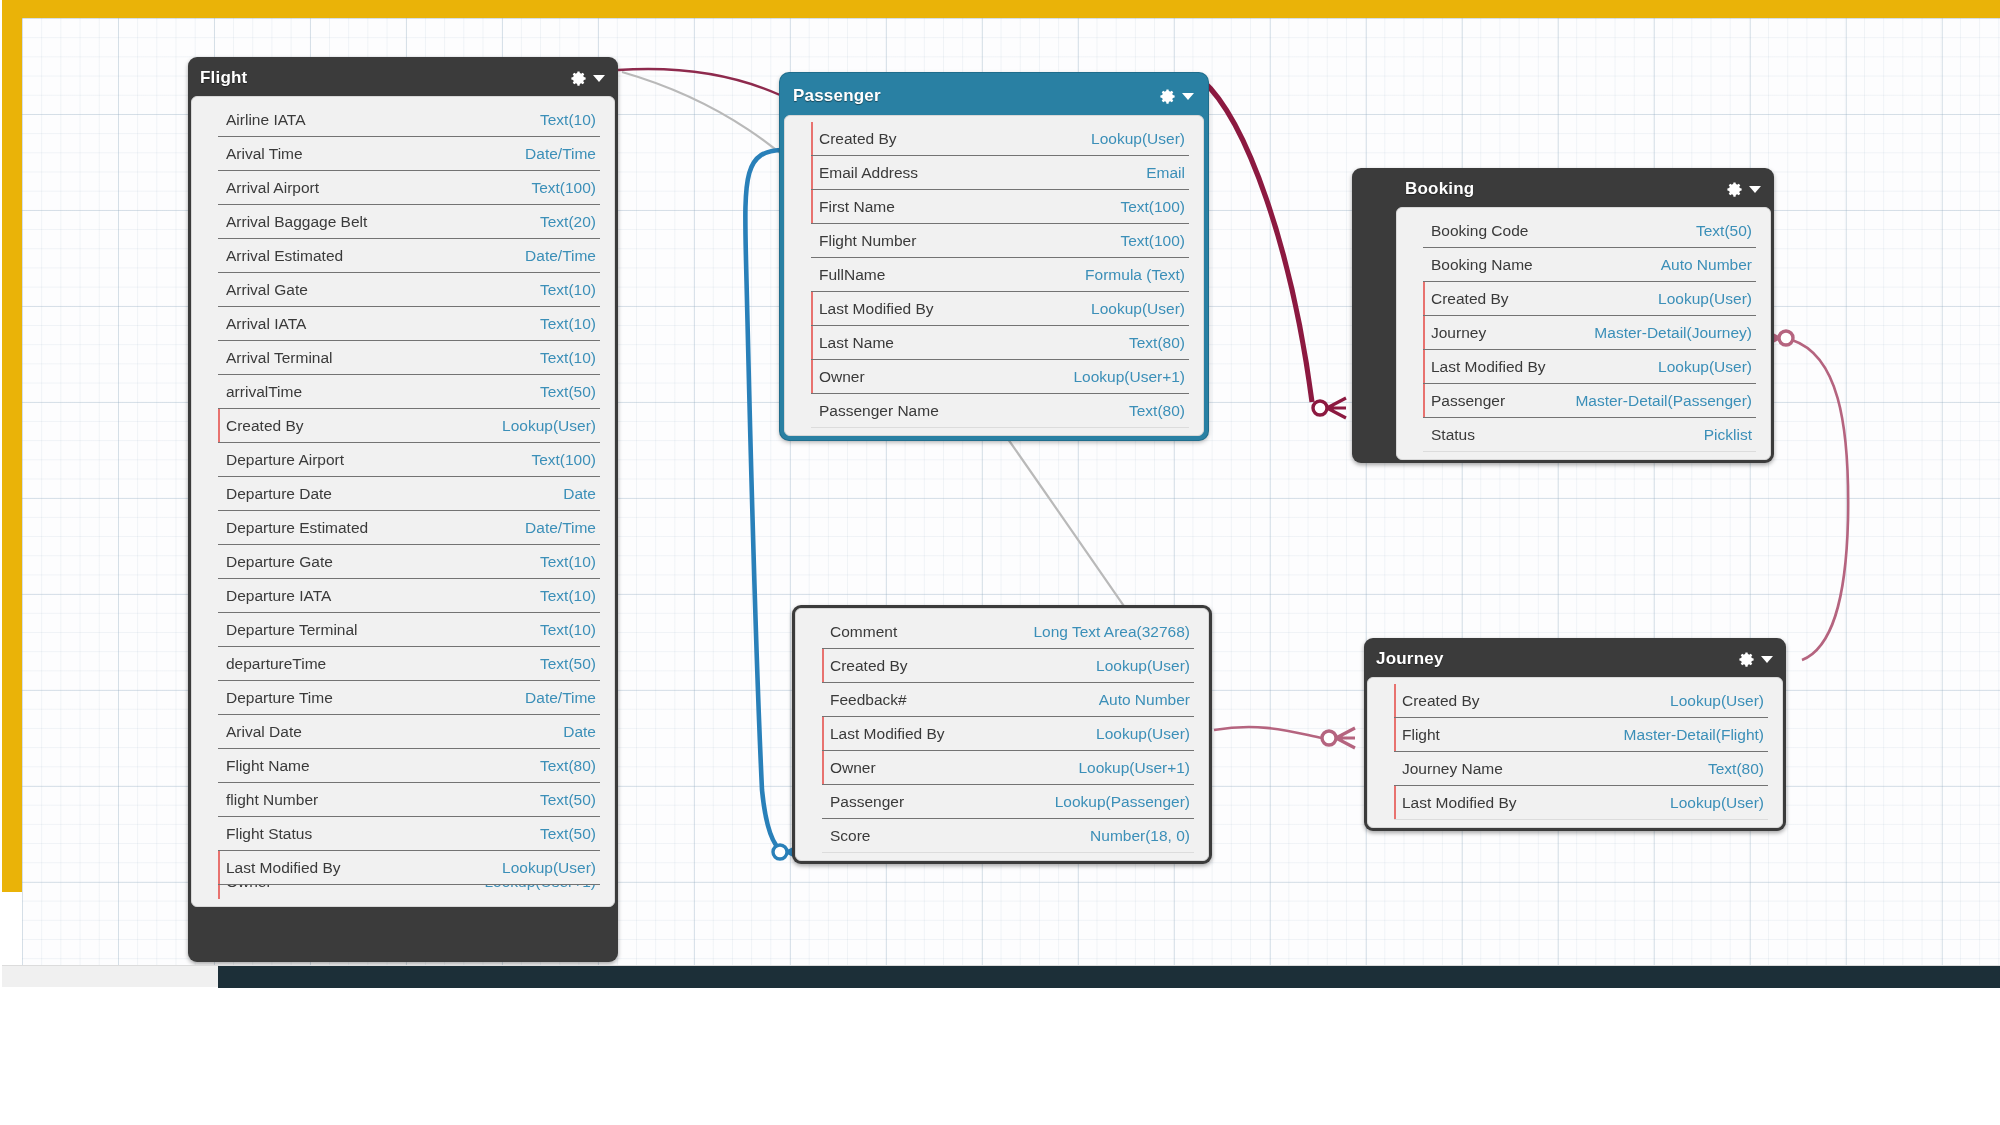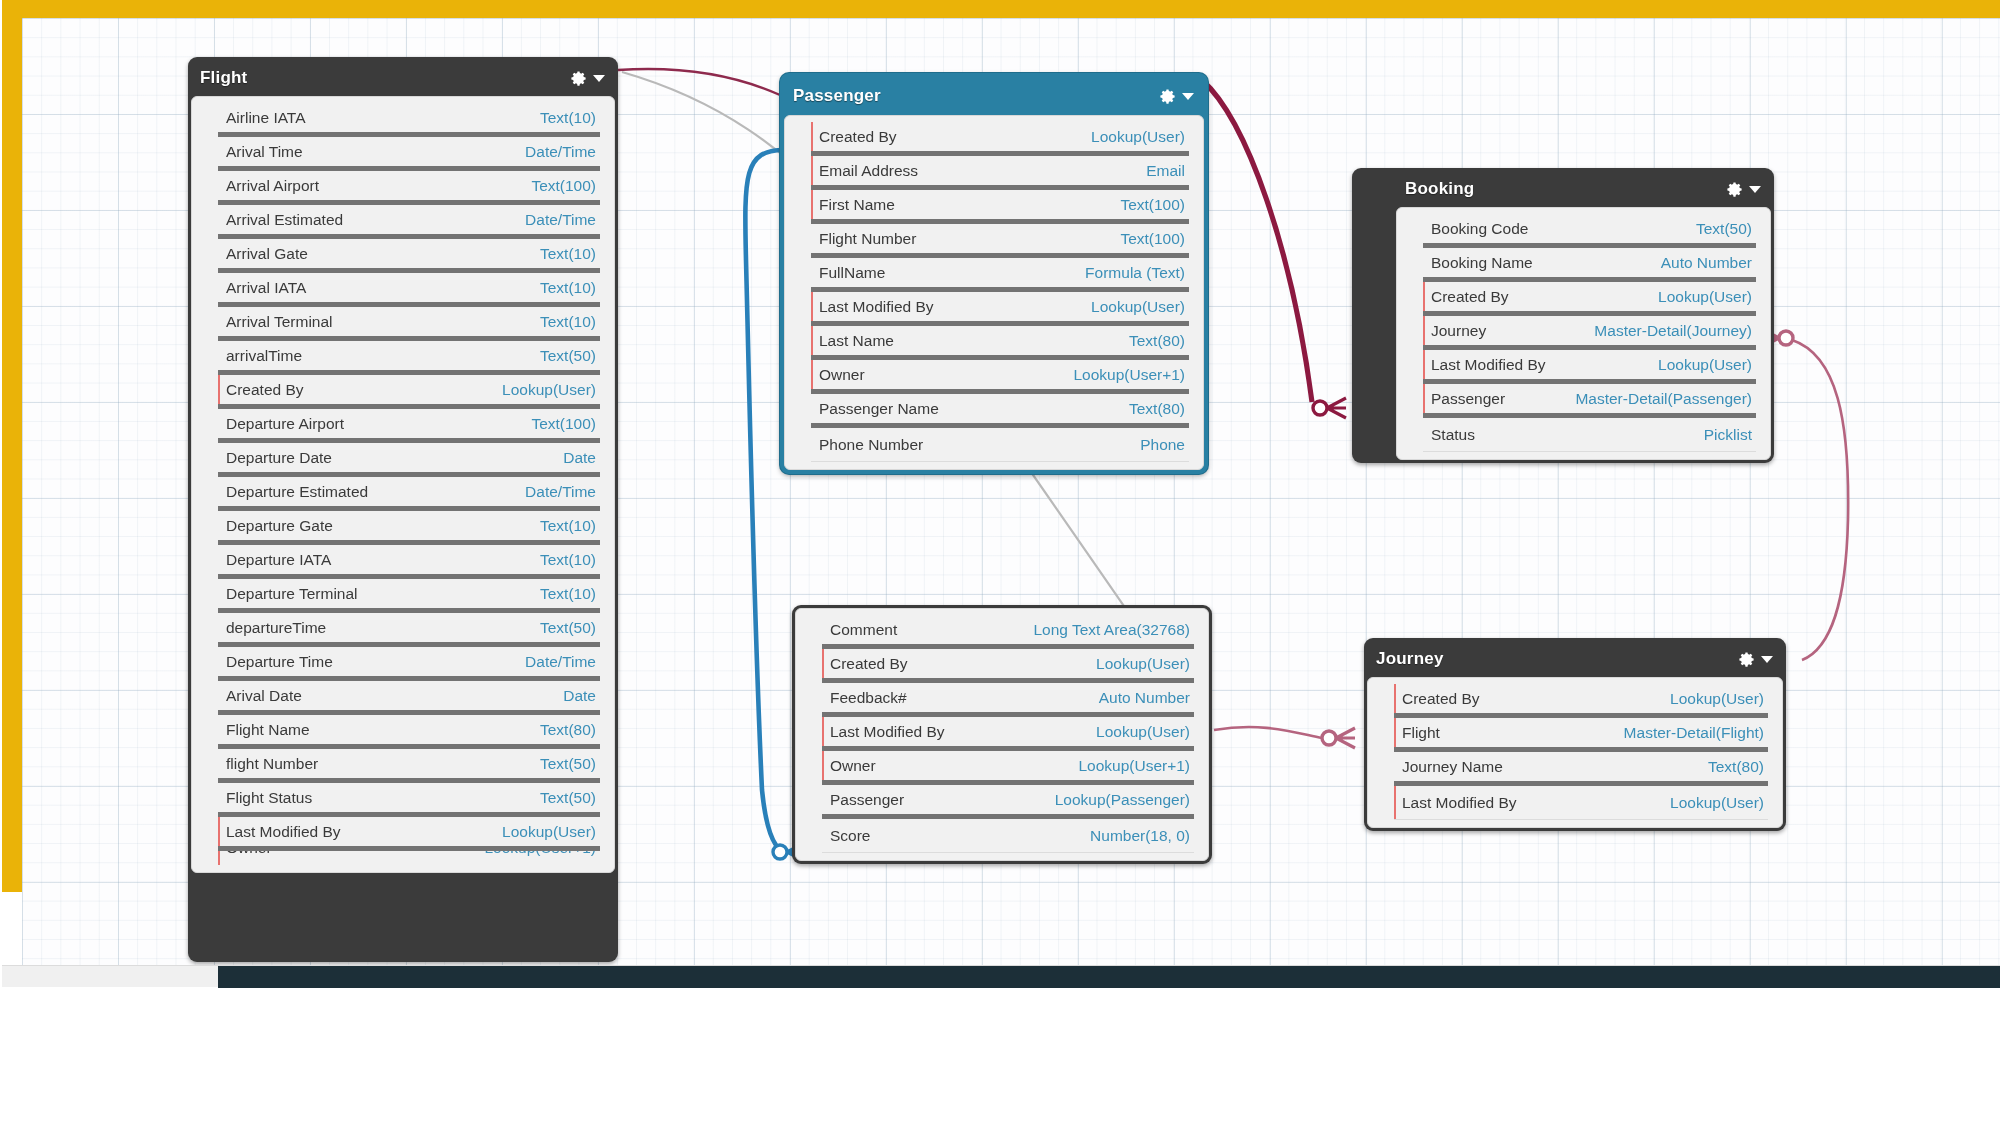--- a/index.html
+++ b/index.html
@@ -90,21 +90,21 @@
   }
 
   .field-row {
     position: relative;
     display: flex;
     align-items: center;
     justify-content: space-between;
     height: 34px;
     margin: 0 14px 0 26px;
     padding: 0 4px 0 8px;
-    border-bottom: 5px solid #737373;
+    border-bottom: 1px solid #737373;
     font-size: 15.5px;
   }
   .field-row:last-child { border-bottom: 1px solid #dcdcdc; }
   .field-row.required::before {
     content: "";
     position: absolute;
     left: 0; top: 0;
     width: 2px; height: 100%;
     background: #e8726f;
   }
@@ -207,20 +207,24 @@
           </div>
           <div class="field-row">
             <span class="field-name">Arival Time</span>
             <span class="field-type">Date/Time</span>
           </div>
           <div class="field-row">
             <span class="field-name">Arrival Airport</span>
             <span class="field-type">Text(100)</span>
           </div>
           <div class="field-row">
+            <span class="field-name">Arrival Baggage Belt</span>
+            <span class="field-type">Text(20)</span>
+          </div>
+          <div class="field-row">
             <span class="field-name">Arrival Estimated</span>
             <span class="field-type">Date/Time</span>
           </div>
           <div class="field-row">
             <span class="field-name">Arrival Gate</span>
             <span class="field-type">Text(10)</span>
           </div>
           <div class="field-row">
             <span class="field-name">Arrival IATA</span>
             <span class="field-type">Text(10)</span>
@@ -338,24 +342,20 @@
             <span class="field-type">Text(80)</span>
           </div>
           <div class="field-row required">
             <span class="field-name">Owner</span>
             <span class="field-type">Lookup(User+1)</span>
           </div>
           <div class="field-row">
             <span class="field-name">Passenger Name</span>
             <span class="field-type">Text(80)</span>
           </div>
-          <div class="field-row">
-            <span class="field-name">Phone Number</span>
-            <span class="field-type">Phone</span>
-          </div>
         </div>
       </div>
       <div class="entity" style="left: 1350px; top: 168px; width: 422px; padding-left: 44px;">
         <div class="entity-header">
           <span>Booking</span>
           <span class="header-tools">
             <span>
               <svg class="gear-icon" width="19" height="19" viewBox="0 0 24 24" fill="#ffffff">
 <path d="M12 8.4a3.6 3.6 0 1 0 0 7.2 3.6 3.6 0 0 0 0-7.2zm0 5.4a1.8 1.8 0 1 1 0-3.6 1.8 1.8 0 0 1 0 3.6z"></path>
 <path d="M21 13.4v-2.8l-2.3-.4a7 7 0 0 0-.7-1.7l1.3-1.9-2-2-1.9 1.3a7 7 0 0 0-1.7-.7L13.3 3h-2.6l-.4 2.2a7 7 0 0 0-1.7.7L6.7 4.6l-2 2L6 8.5a7 7 0 0 0-.7 1.7L3 10.6v2.8l2.3.4c.16.6.4 1.17.7 1.7l-1.3 1.9 2 2 1.9-1.3c.53.3 1.1.54 1.7.7l.4 2.2h2.6l.4-2.2c.6-.16 1.17-.4 1.7-.7l1.9 1.3 2-2-1.3-1.9c.3-.53.54-1.1.7-1.7l2.3-.4z"></path>

